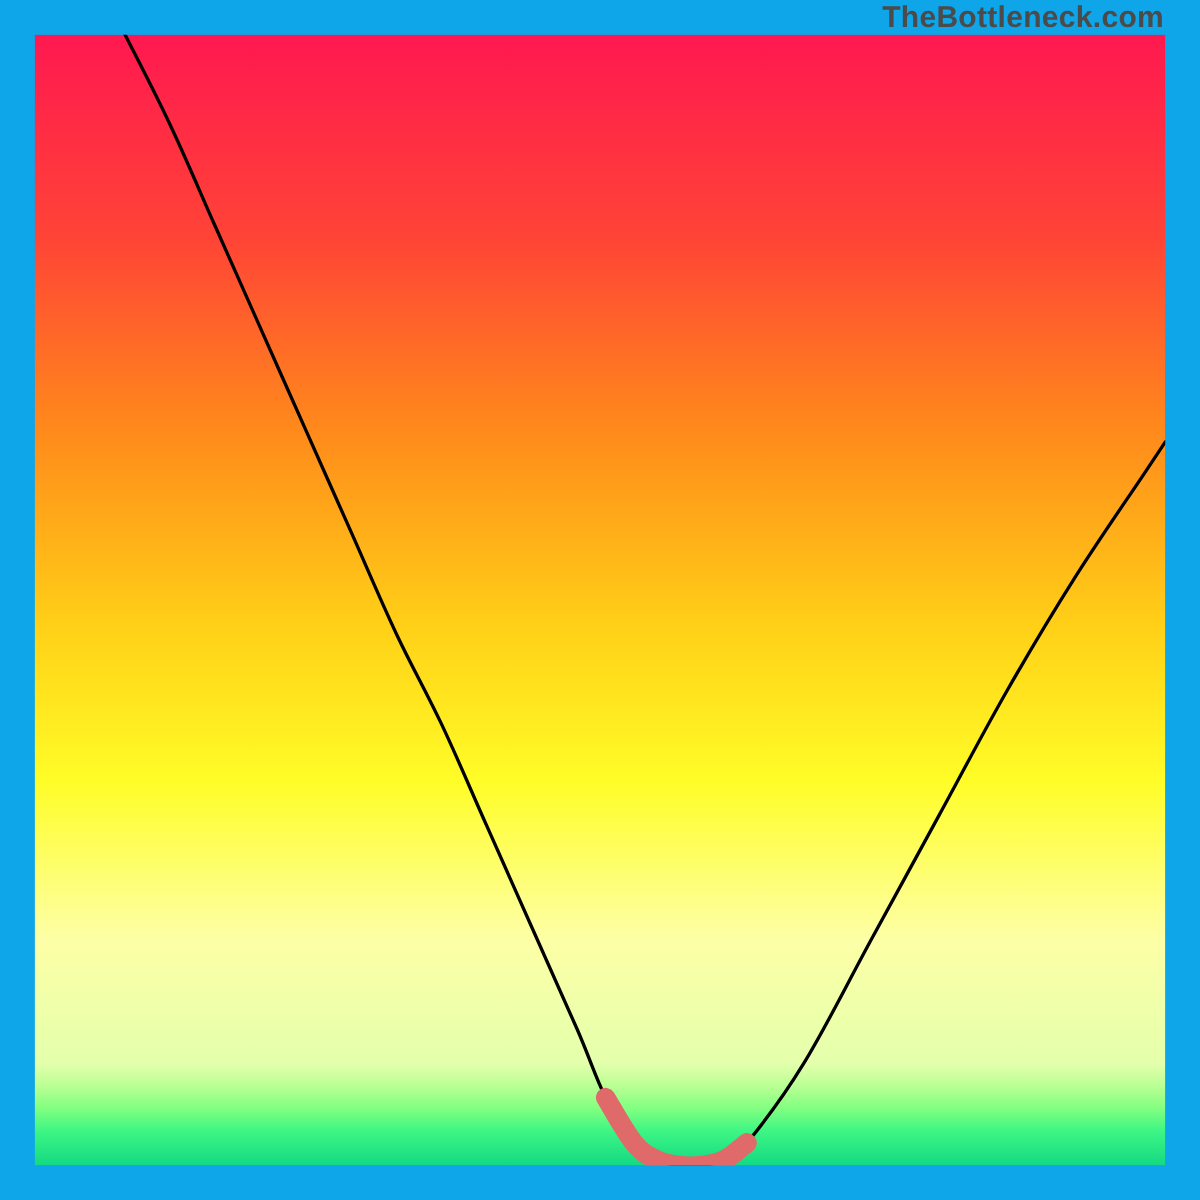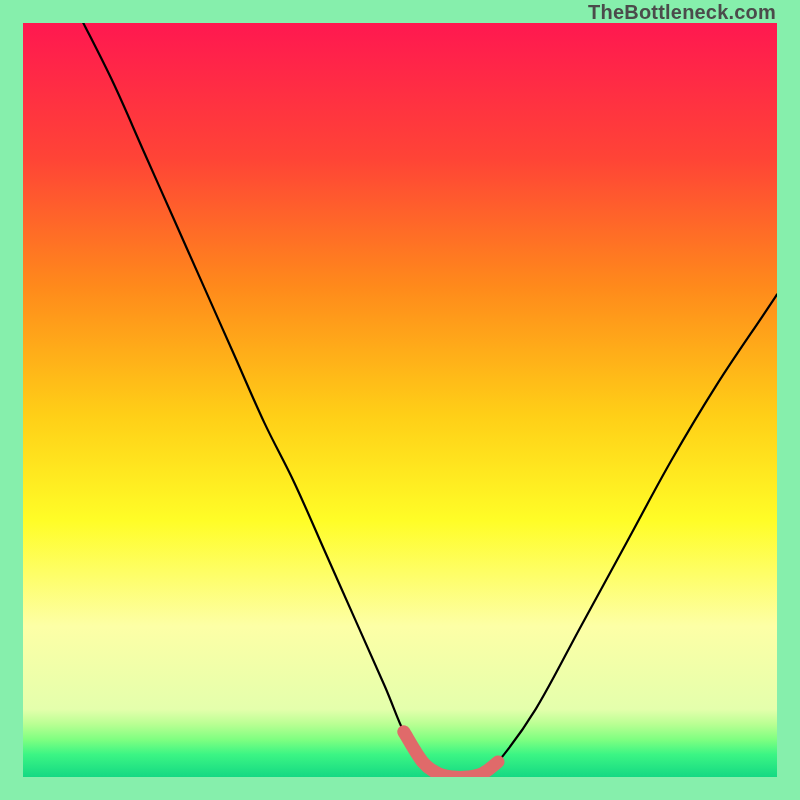--- a/index.html
+++ b/index.html
@@ -9,21 +9,21 @@
     height: 800px;
     background: #000;
     overflow: hidden;
   }
   .frame {
     position: absolute;
     top: 0;
     left: 0;
     width: 800px;
     height: 800px;
-    background: #86efac;
+    background: #0ea5e9;
   }
   .plot-area {
     position: absolute;
     top: 23px;
     left: 23px;
     width: 754px;
     height: 754px;
     overflow: hidden;
   }
   .gradient-bg {

